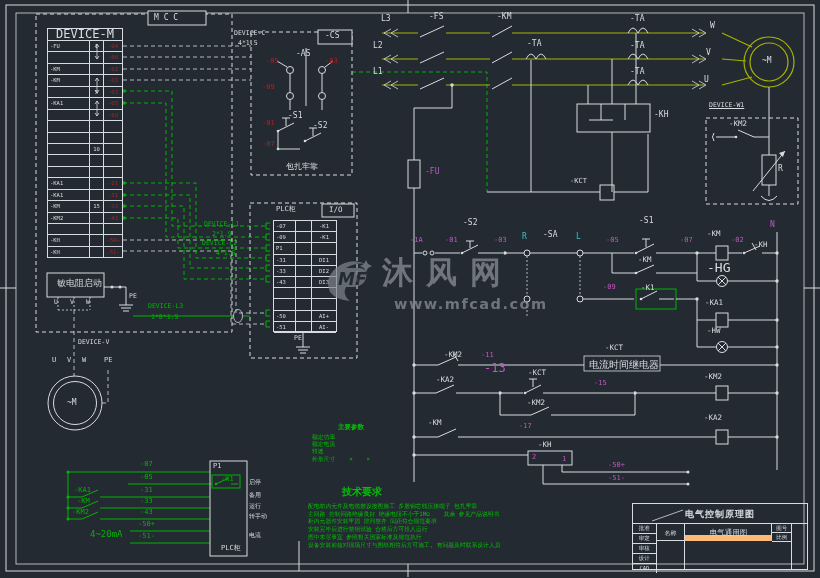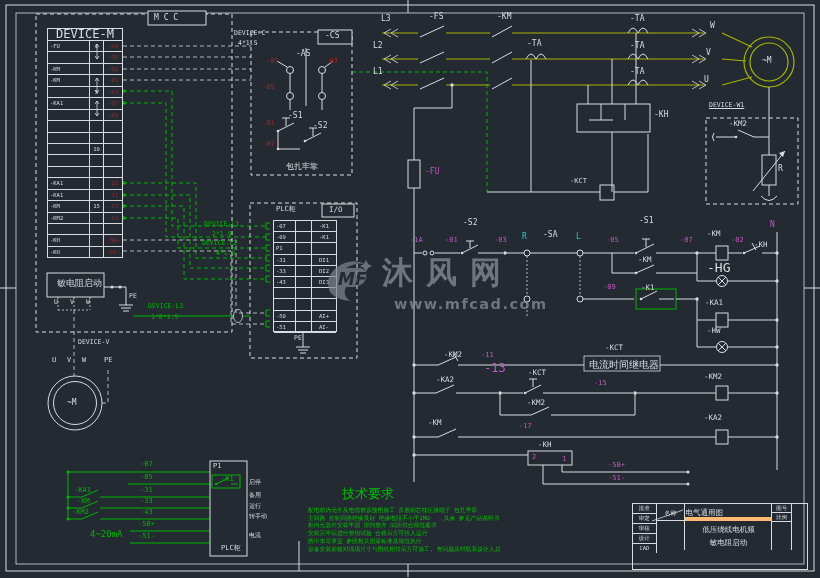--- a/index.html
+++ b/index.html
@@ -30,34 +30,34 @@
   .plc-row{display:flex;height:11.2px;box-sizing:border-box;}
   .plc-row span{display:block;box-sizing:border-box;border-right:1px solid #d8dce2;border-bottom:1px solid #d8dce2;font-size:5.5px;line-height:10.5px;color:#d8dce2;overflow:hidden;}
   .plc-row .a{width:22px;padding-left:2px;}
   .plc-row .m{width:16px;}
   .plc-row .b{width:24px;text-align:center;border-right:none;}
   
   #params{position:absolute;left:312px;top:423px;color:#00c000;}
   .p-title{font-size:6.5px;font-weight:bold;margin-left:26px;margin-bottom:2px;}
   .p-row{font-size:5.8px;line-height:7.2px;white-space:pre;}
   #technotes{position:absolute;left:308px;top:485px;color:#00c000;width:210px;}
-  .t-title{font-size:13px;font-weight:normal;margin-left:34px;margin-bottom:4px;}
+  .t-title{font-size:10px;font-weight:bold;margin-left:34px;margin-bottom:4px;}
   .t-row{font-size:5.8px;line-height:7.7px;white-space:pre;}
   
   #title-block{position:absolute;left:632px;top:503px;width:176px;height:67px;border:1px solid #d8dce2;box-sizing:border-box;color:#d8dce2;}
   .tb-header{height:20px;border-bottom:1px solid #d8dce2;box-sizing:border-box;text-align:center;line-height:20px;font-size:9px;font-weight:bold;letter-spacing:1px;}
   .tb-body{display:flex;height:46px;}
   .tb-col1{width:24px;display:flex;flex-direction:column;}
   .tb-col1 div{flex:1;border-right:1px solid #d8dce2;border-bottom:1px solid #d8dce2;font-size:5.5px;line-height:9px;text-align:center;box-sizing:border-box;}
   .tb-col1 div:last-child{border-bottom:none;}
   .tb-col2{width:29px;display:flex;flex-direction:column;}
   .tb-name{height:17px;border-right:1px solid #d8dce2;border-bottom:1px solid #d8dce2;font-size:6px;text-align:center;line-height:17px;box-sizing:border-box;}
   .tb-fill2{flex:1;border-right:1px solid #d8dce2;box-sizing:border-box;}
   .tb-col3{width:88px;display:flex;flex-direction:column;}
-  .tb-type{height:17px;border-right:1px solid #d8dce2;border-bottom:4px solid #fdba74;font-size:7.5px;line-height:17px;box-sizing:border-box;}
+  .tb-type{height:17px;border-right:1px solid #d8dce2;border-bottom:6px solid #fdba74;font-size:7.5px;text-align:center;line-height:17px;box-sizing:border-box;}
   .tb-sub{flex:1;border-right:1px solid #d8dce2;font-size:7.5px;text-align:center;line-height:13px;box-sizing:border-box;padding-top:2px;}
   .tb-col4{width:20px;display:flex;flex-direction:column;}
   .tb-col4 .sm{height:9px;border-right:1px solid #d8dce2;border-bottom:1px solid #d8dce2;font-size:5.5px;text-align:center;line-height:9px;box-sizing:border-box;}
   .tb-col4 .rest{flex:1;border-right:1px solid #d8dce2;box-sizing:border-box;}
   .tb-col5{width:15px;}
   
   #watermark{position:absolute;left:322px;top:252px;display:flex;align-items:flex-start;opacity:0.78;pointer-events:none;}
   .wm-logo{width:56px;height:56px;position:relative;}
   .wm-text{margin-left:4px;}
   .wm-name{color:#858a93;font-size:31px;font-weight:bold;letter-spacing:13px;font-family:"DejaVu Sans",sans-serif;}
@@ -637,52 +637,58 @@
           <span class="b">AI+</span>
         </div>
         <div class="plc-row">
           <span class="a">-51</span>
           <span class="m"></span>
           <span class="b">AI-</span>
         </div>
       </div>
 </div>
 
+<div id="params">
+  <div class="p-title">主要参数</div>
+  <div id="param-rows">
+        <div class="p-row">额定功率</div>
+        <div class="p-row">额定电流</div>
+        <div class="p-row">转速</div>
+        <div class="p-row">外形尺寸    ×    ×</div>
+      </div>
+</div>
 
 <div id="technotes">
   <div class="t-title">技术要求</div>
   <div id="note-rows">
         <div class="t-row">配电箱内元件及电缆敷设按图施工 多股铜芯线压接端子 包扎牢靠</div>
         <div class="t-row">主回路 控制回路绝缘良好 绝缘电阻不小于1MΩ    其余 参见产品说明书</div>
         <div class="t-row">柜内元器件安装牢固 排列整齐 间距符合规范要求</div>
         <div class="t-row">安装完毕后进行整组试验 合格后方可投入运行</div>
         <div class="t-row">图中未尽事宜 参照相关国家标准及规范执行</div>
         <div class="t-row">设备安装前核对现场尺寸与图纸相符后方可施工, 有问题及时联系设计人员</div>
       </div>
 </div>
 
 <div id="title-block">
+  <div class="tb-header">电气控制原理图</div>
   <div class="tb-body">
     <div class="tb-col1" id="tb-approve">
           <div>批准</div>
           <div>审定</div>
           <div>审核</div>
           <div>设计</div>
           <div>CAD</div>
         </div>
     <div class="tb-col2">
       <div class="tb-name">名称</div>
       <div class="tb-fill2"></div>
     </div>
     <div class="tb-col3">
       <div class="tb-type">电气通用图</div>
-      <div class="tb-sub">
-        <div>低压绕线电机频</div>
-        <div>敏电阻启动</div>
-      </div>
     </div>
     <div class="tb-col4">
       <div class="sm">图号</div>
       <div class="sm">比例</div>
       <div class="rest"></div>
     </div>
     <div class="tb-col5"></div>
   </div>
 </div>
 

